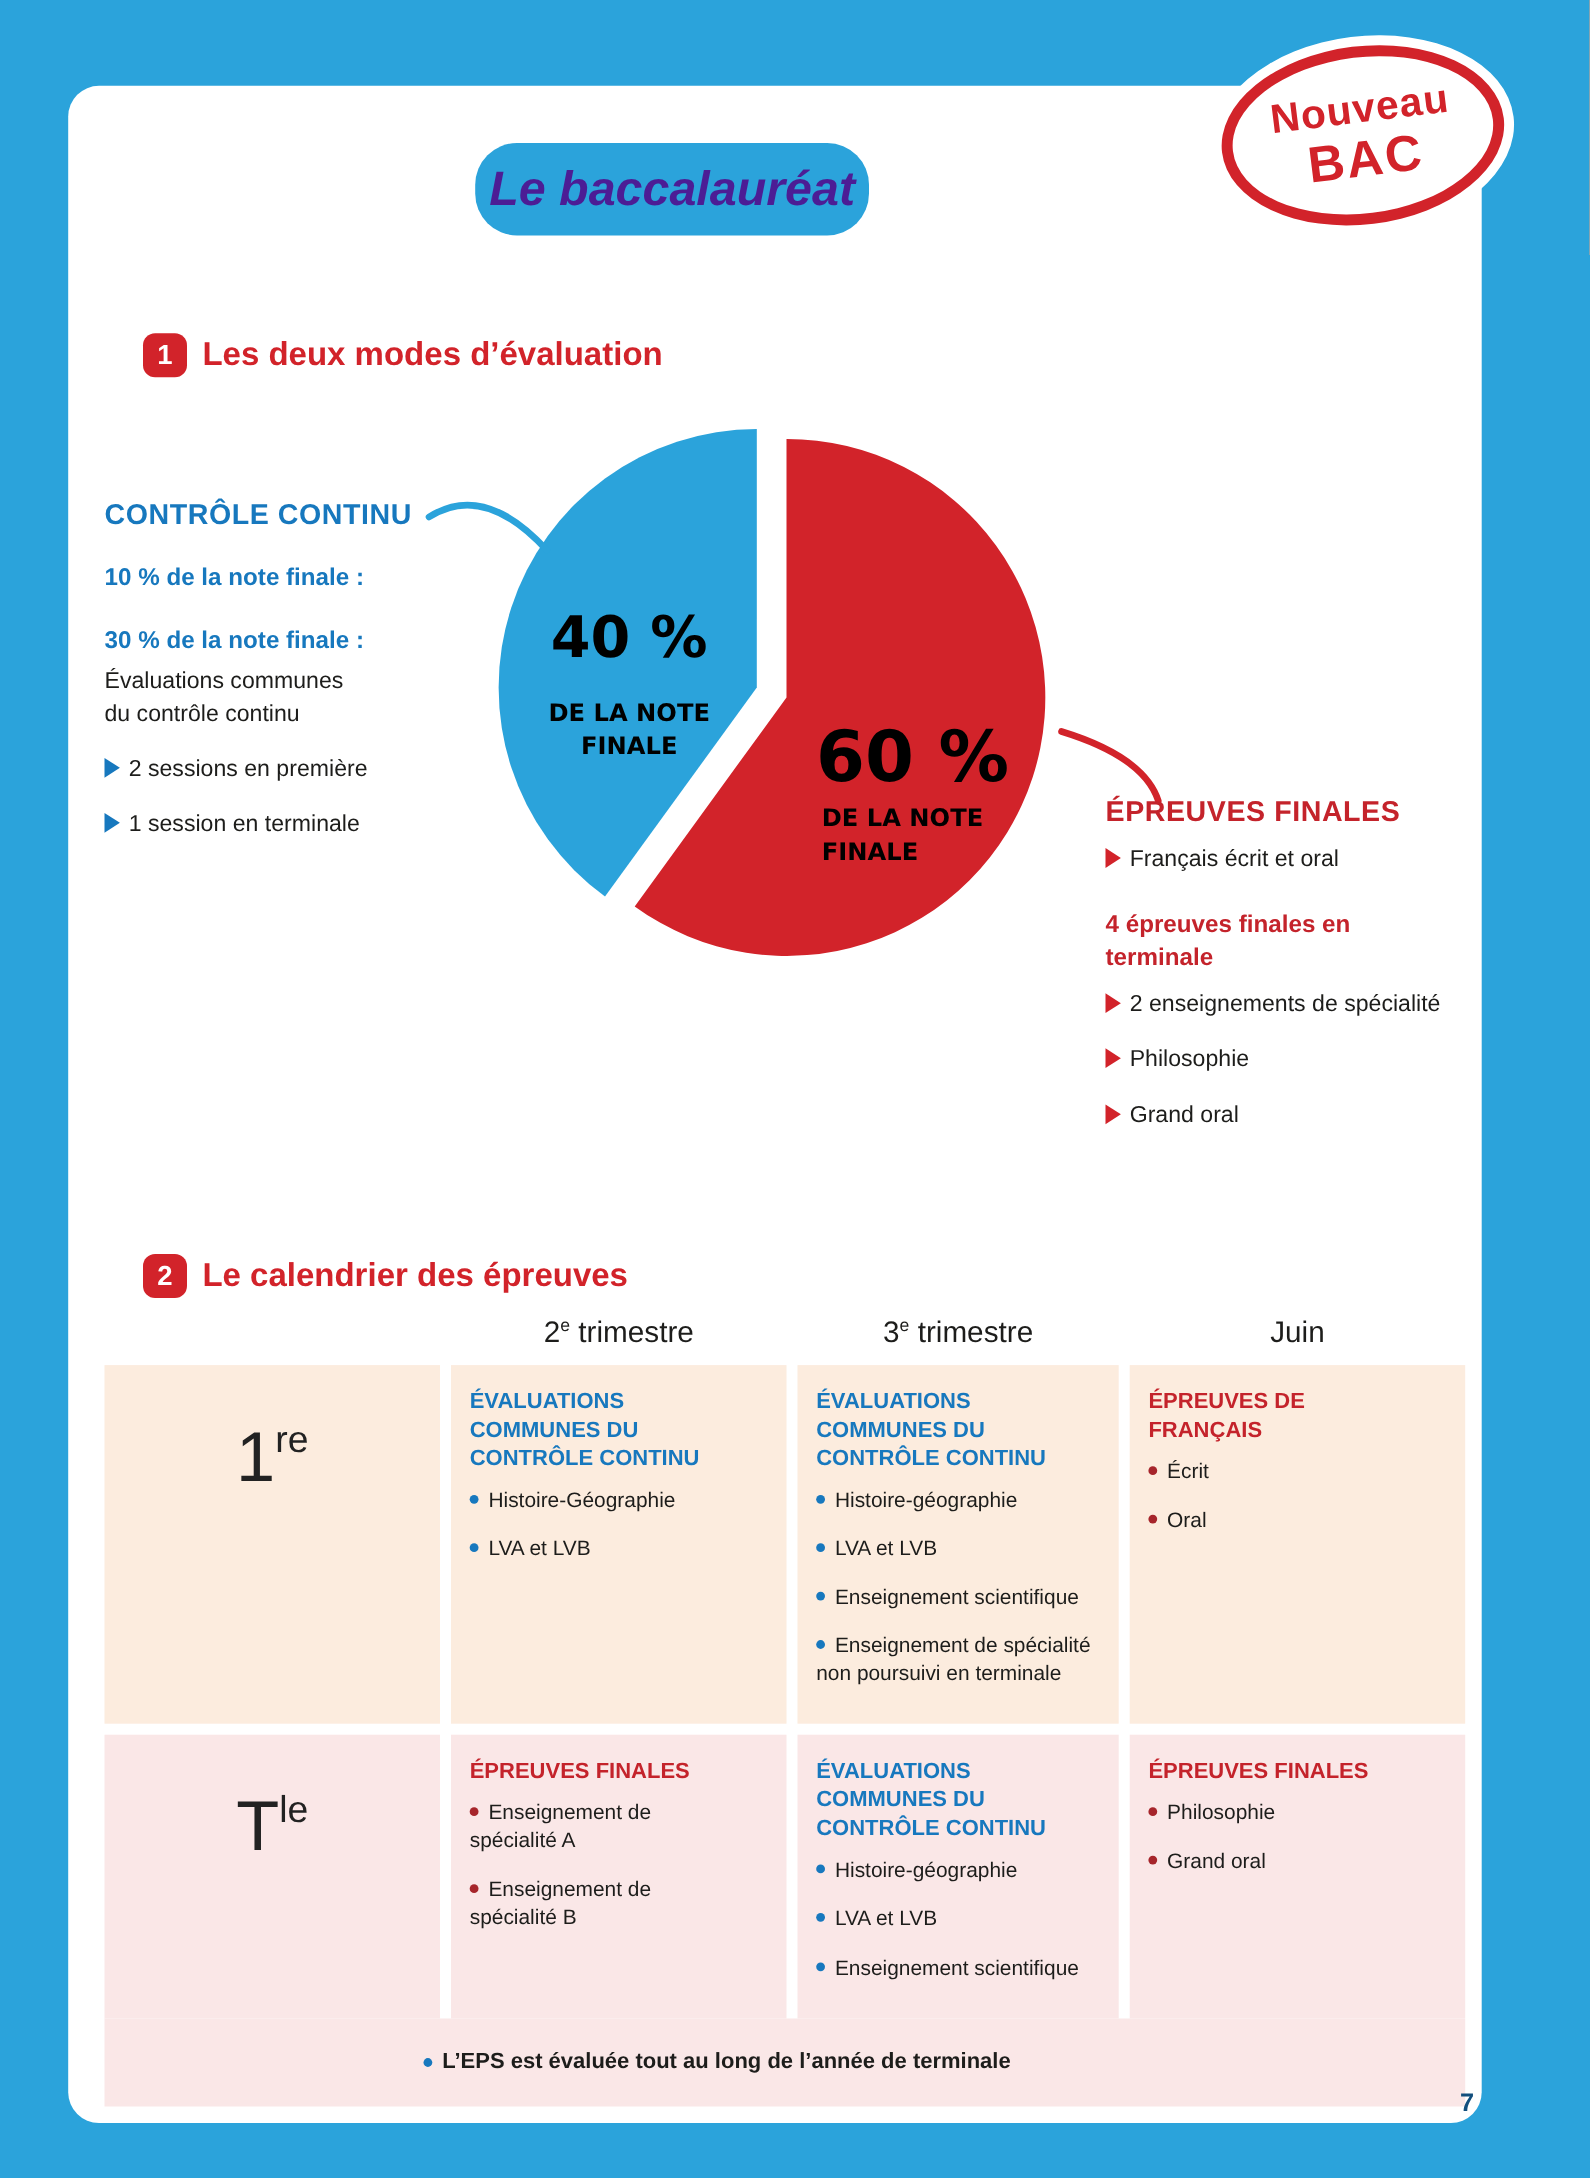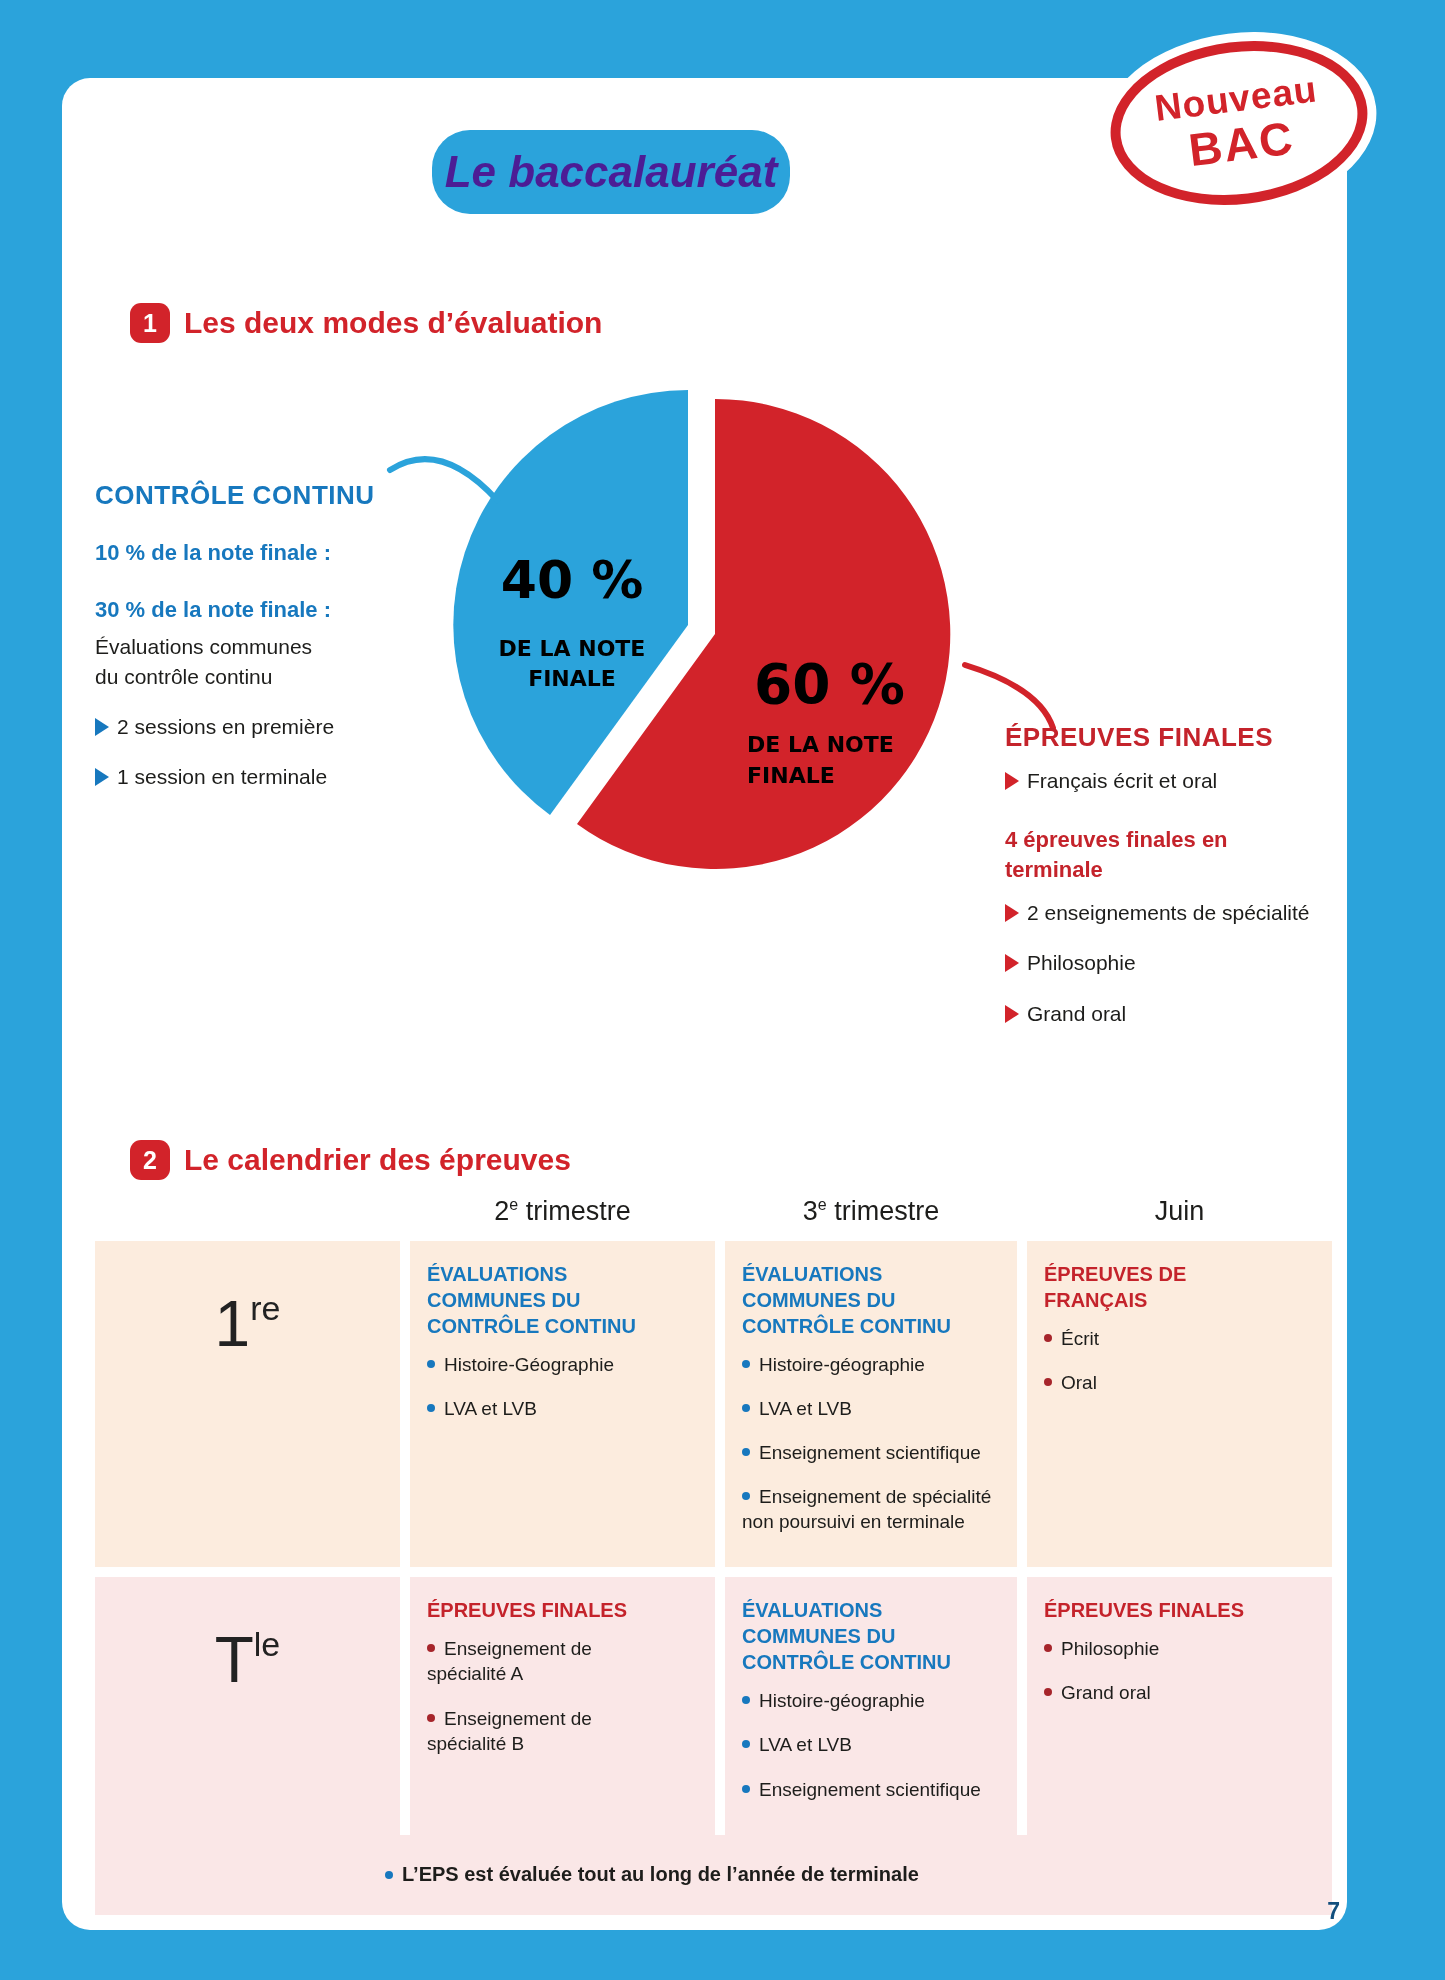--- a/index.html
+++ b/index.html
@@ -23,38 +23,38 @@
               font-style:italic;z-index:2;}
   
   .sec-head{position:absolute;display:flex;align-items:center;gap:14px;z-index:2;}
   .sec-num{width:40px;height:40px;background:#D2232A;border-radius:11px;color:#fff;
            font-size:25px;font-weight:bold;display:flex;align-items:center;justify-content:center;}
   .sec-title{color:#D2232A;font-size:30px;font-weight:bold;}
   .s1{left:130px;top:303px;} .s2{left:130px;top:1140px;}
   
   .col-blue{position:absolute;left:95px;top:452px;width:312px;z-index:2;}
   .col-red{position:absolute;left:1005px;top:722px;width:345px;z-index:2;}
-  .cc-head{color:#1778BE;font-size:26px;font-weight:bold;letter-spacing:.5px;margin-top:28px;}
+  .cc-head{color:#1778BE;font-size:26px;font-weight:bold;letter-spacing:.5px;}
   .ef-head{color:#C4232B;font-size:26px;font-weight:bold;letter-spacing:.5px;}
   .sub-blue{color:#1778BE;font-weight:bold;font-size:22px;margin-top:28px;line-height:1.3;}
   .sub-red{color:#C4232B;font-weight:bold;font-size:22px;margin-top:30px;line-height:1.35;}
   .w265{max-width:265px;} .w240{max-width:240px;} .w245{max-width:245px;}
   .body-txt{font-size:21px;color:#1d1d1b;line-height:1.4;margin-top:8px;}
   .item{font-size:21px;color:#1d1d1b;line-height:1.4;margin-top:13px;}
   .tri{display:inline-block;width:0;height:0;border-left:14px solid #1778BE;
        border-top:9px solid transparent;border-bottom:9px solid transparent;
        margin-right:8px;vertical-align:-2px;}
   .tri.red{border-left-color:#D2232A;}
   
   .pie-svg{position:absolute;left:380px;top:380px;z-index:1;}
   .pie-txt{position:absolute;color:#000000;font-weight:bold;z-index:2;
            font-family:"DejaVu Sans","Liberation Sans",sans-serif;}
   .p40{left:487px;top:550px;width:170px;text-align:center;font-size:52px;}
   .p40sub{left:487px;top:634px;width:170px;text-align:center;font-size:22px;line-height:1.35;}
-  .p60{left:737px;top:652px;width:185px;text-align:center;font-size:55px;}
+  .p60{left:737px;top:652px;width:185px;text-align:center;font-size:64px;}
   .p60sub{left:747px;top:730px;width:180px;text-align:left;font-size:22px;line-height:1.4;}
   
   .cal{position:absolute;left:95px;top:1196px;width:1237px;z-index:2;}
   .trow{display:grid;grid-template-columns:305px 305px 292px 305px;column-gap:10px;}
   .thead{margin-bottom:6px;}
   .th{font-size:27px;color:#1d1d1b;text-align:center;padding-bottom:8px;}
   .th sup{font-size:16px;}
   .row1 > div{background:#FCECDE;min-height:317px;box-sizing:border-box;}
   .row2{margin-top:10px;}
   .row2 > div{background:#FAE7E7;min-height:228px;box-sizing:border-box;}

